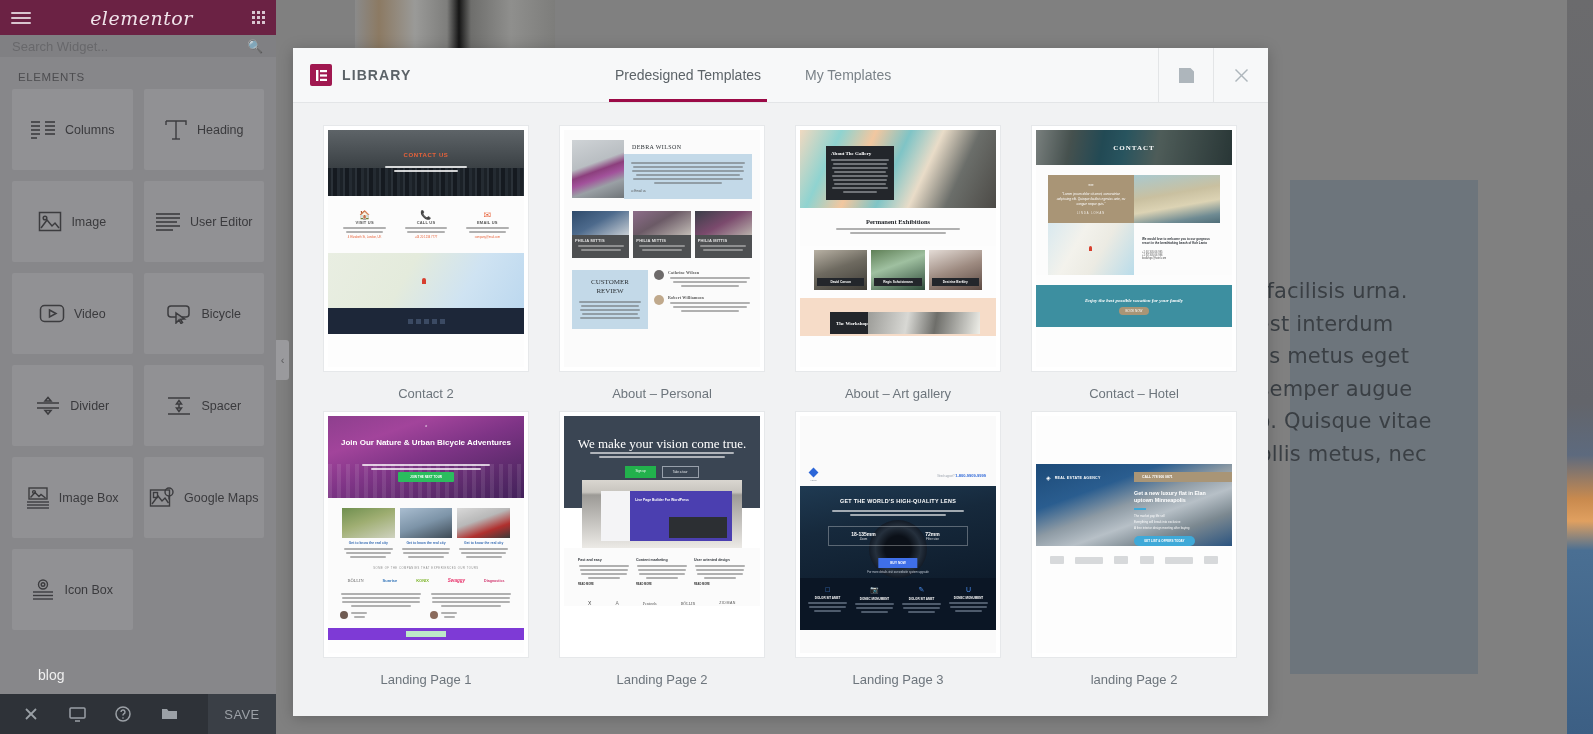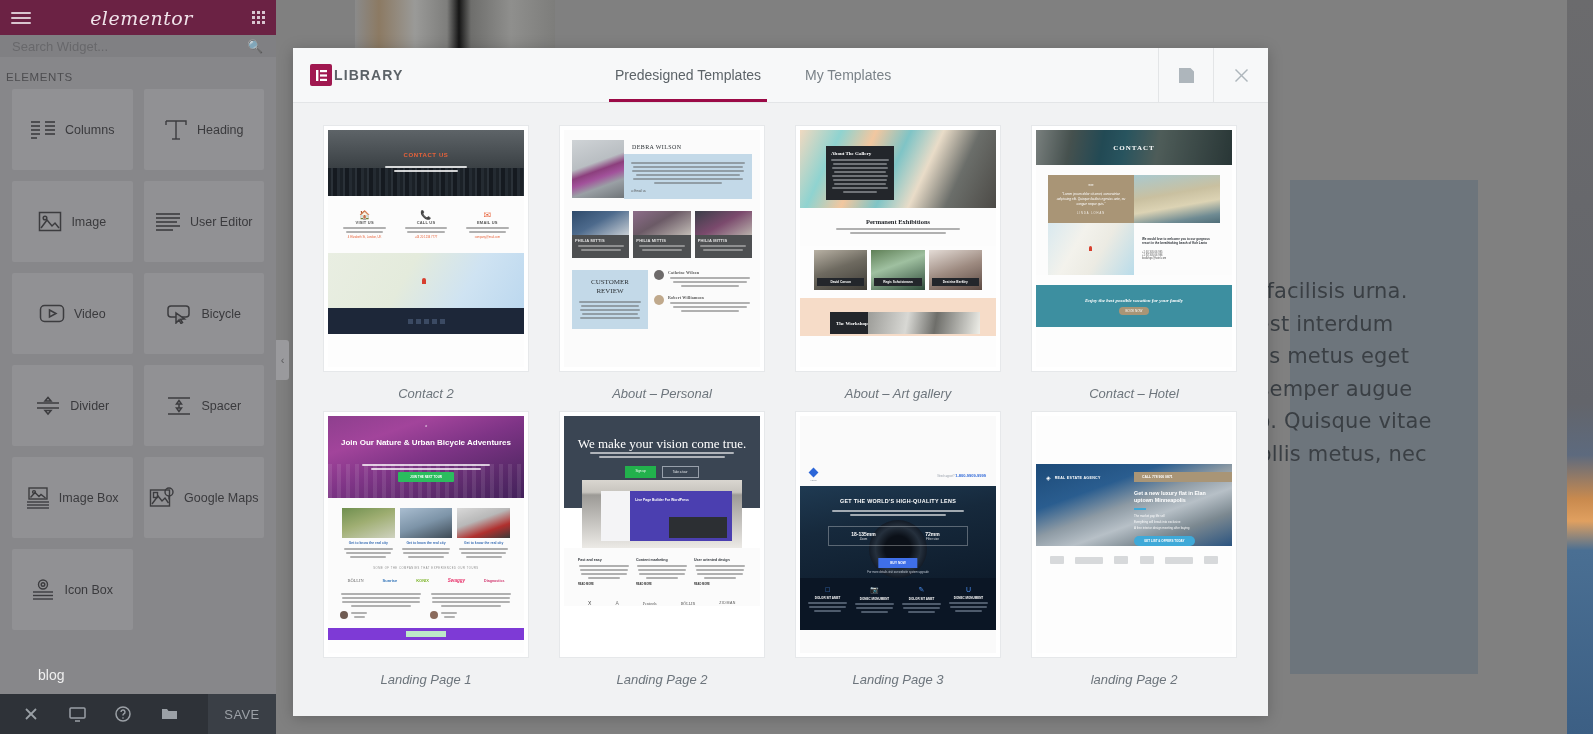--- a/index.html
+++ b/index.html
@@ -32,21 +32,21 @@
     color: #f0e3ea; letter-spacing: .5px; }
   .grid9 { display: grid; grid-template-columns: repeat(3,3px); grid-template-rows: repeat(3,3px);
     gap: 2px; cursor: pointer; }
   .grid9 i { width: 3px; height: 3px; background: #d9c6d0; display: block; }
 
   #panel-search { height: 22px; background: #7e7e81; display: flex; align-items: center;
     justify-content: space-between; padding: 0 12px; opacity: .75; }
   #panel-search span { font-size: 13px; color: #5e5e61; }
   #panel-search .mag { font-size: 13px; color: #5e5e61; }
 
-  .elements-label { padding: 14px 0 6px 6px; font-size: 11.5px; color: #4d4d50; letter-spacing: .6px; }
+  .elements-label { padding: 14px 0 6px 18px; font-size: 11.5px; color: #4d4d50; letter-spacing: .6px; }
   #widgets { display: grid; grid-template-columns: 1fr 1fr; gap: 11px; padding: 0 12px; }
   .widget { background: #919194; border-radius: 2px; height: 81px;
     display: flex; flex-direction: row; align-items: center; justify-content: center; gap: 9px;
     cursor: pointer; }
   .widget .wlabel { font-size: 12.5px; color: #3a3a3d; }
   .widget svg { display: block; }
 
   .panel-collapse { position: absolute; left: 276px; top: 340px; width: 13px; height: 40px;
     background: #9a9a9d; border-radius: 0 3px 3px 0; display: flex; align-items: center;
     justify-content: center; color: #5a5a5d; font-size: 11px; cursor: pointer; z-index: 4; }
@@ -59,42 +59,42 @@
     color: #9ba0a6; cursor: pointer; }
   .save-btn { margin-left: auto; width: 68px; height: 40px; background: #3a3f46; color: #9ba0a6;
     display: flex; align-items: center; justify-content: center; font-size: 13px; letter-spacing: .4px;
     cursor: pointer; }
 
   
   #modal { position: absolute; left: 293px; top: 48px; width: 975px; height: 668px;
     background: #f1f2f3; box-shadow: 0 2px 14px rgba(0,0,0,.22); display: flex; flex-direction: column; }
   #modal-head { height: 55px; background: #f7f8f9; border-bottom: 1px solid #e3e5e7;
     display: flex; align-items: stretch; }
-  .mh-left { width: 300px; display: flex; align-items: center; gap: 2px; padding-left: 17px; }
+  .mh-left { width: 300px; display: flex; align-items: center; gap: 10px; padding-left: 17px; }
   .lib-logo { width: 22px; height: 22px; background: #a01850; border-radius: 2px;
     display: flex; align-items: center; justify-content: center; }
   .lib-title { font-size: 14px; font-weight: bold; color: #5c6368; letter-spacing: 1.1px; }
   .mh-tabs { flex: 1; display: flex; align-items: stretch; gap: 0; }
   .mh-tab { display: flex; align-items: center; padding: 0 22px; font-size: 14px; color: #7a8288;
     cursor: pointer; position: relative; }
   .mh-tab.active { color: #5c6368; }
   .mh-tab.active::after { content: ""; position: absolute; left: 16px; right: 16px; bottom: 0;
     height: 3px; background: #9b0a46; }
   .mh-right { display: flex; align-items: stretch; }
   .mh-icon { width: 55px; display: flex; align-items: center; justify-content: center;
     border-left: 1px solid #e3e5e7; color: #aeb6bc; cursor: pointer; }
 
   #modal-body { flex: 1; overflow: hidden; padding: 22px 30px 0 30px; }
   #grid { display: grid; grid-template-columns: repeat(4, 206px); column-gap: 30px; row-gap: 10px; }
   .tpl { display: flex; flex-direction: column; align-items: center; }
   .tpl-thumb { width: 206px; height: 247px; background: #fff; border: 1px solid #e6e8ea;
     overflow: hidden; cursor: pointer; position: relative; }
   .tpl-inner { position: absolute; left: 4px; top: 4px; right: 4px; bottom: 4px; overflow: hidden;
     background: #fdfdfd; }
-  .tpl-label { margin-top: 14px; font-size: 13px; color: #6d757c; font-style: italic; }
+  .tpl-label { margin-top: 14px; font-size: 13px; color: #6d757c; }
 
   
   .mini { width: 100%; height: 100%; font-size: 3px; color: #555; }
   .txtline { height: 2px; background: currentColor; opacity: .45; margin: 2px auto; border-radius: 1px; }
   .cap { font-size: 4px; font-weight: bold; letter-spacing: .2px; }
 
   
   .t1-hero { height: 66px; background: linear-gradient(180deg,#5e6468 0%,#3c4246 55%,#20262c 100%); position: relative; }
   .t1-sky { position: absolute; bottom: 0; left: 0; right: 0; height: 28px;
     background: repeating-linear-gradient(90deg,#1b2127 0 3px,#2a3138 3px 5px,#151a20 5px 9px,#242b32 9px 12px); }

